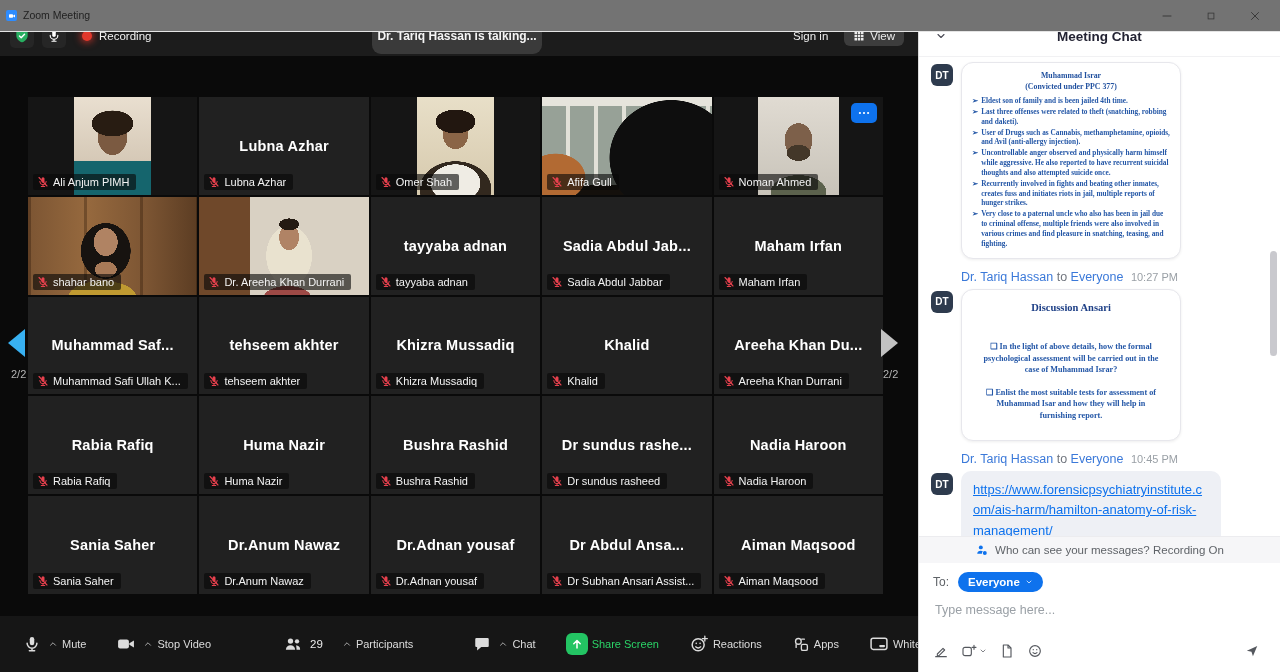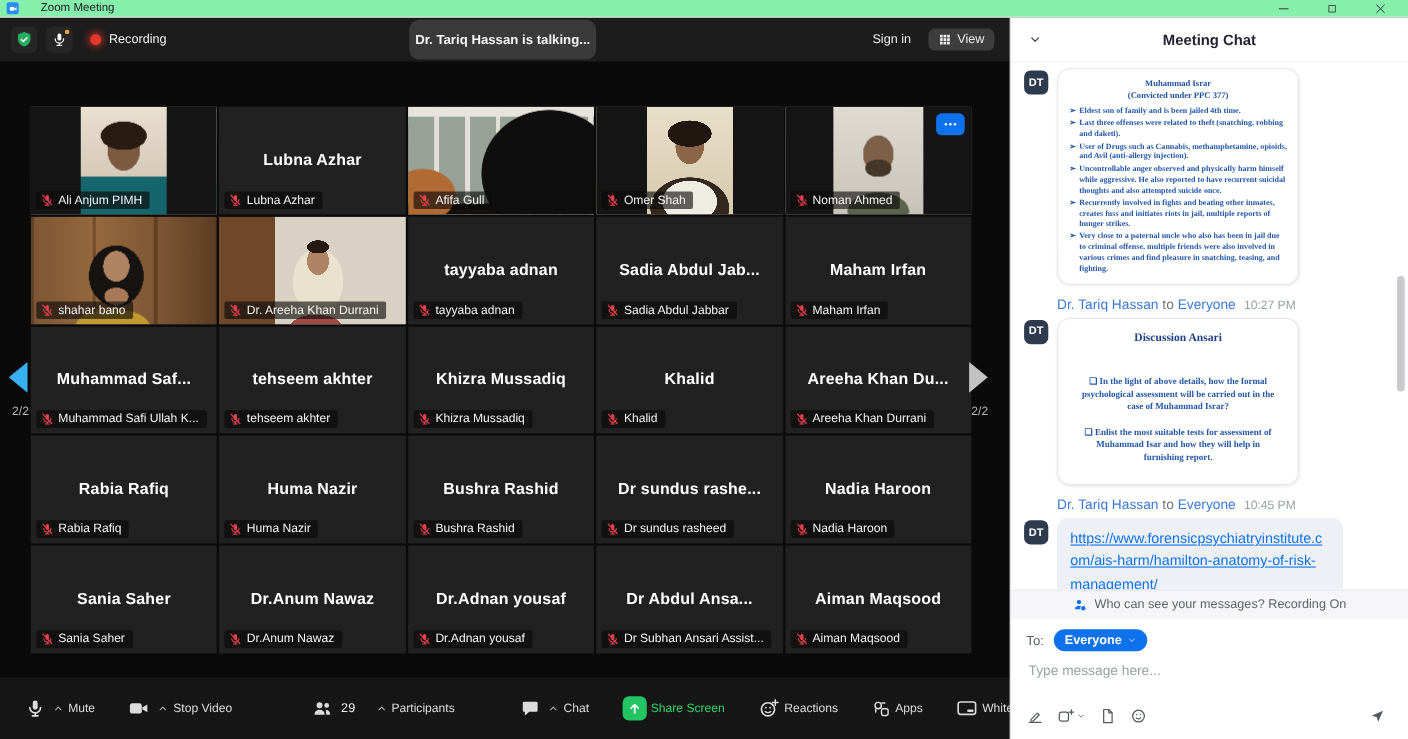--- a/index.html
+++ b/index.html
@@ -4,22 +4,22 @@
 <style>
   html,body{margin:0;padding:0;background:#000;}
   .screen{position:relative;width:1280px;height:672px;overflow:hidden;background:#0a0a0a;
           font-family:"Liberation Sans",sans-serif;-webkit-font-smoothing:antialiased;}
   svg{display:block}
   .i8{width:8px;height:8px}.i10{width:10px;height:10px}.i12{width:12px;height:12px}
   .i14{width:14px;height:14px}.i16{width:16px;height:16px}.i18{width:18px;height:18px}
   .i20{width:20px;height:20px}
 
   
-  .titlebar{position:absolute;left:0;top:0;width:100%;height:16px;background:#86efac;
-            border-bottom:1px solid #e4e4e4;display:flex;align-items:center;gap:20px;
+  .titlebar{position:absolute;left:0;top:0;width:100%;height:32px;background:#737373;
+            border-bottom:1px solid #e4e4e4;display:flex;align-items:center;gap:6px;
             padding:0 6px;box-sizing:border-box;z-index:9}
   .app-icon{width:11px;height:11px;border-radius:2px;background:#2D8CFF;display:flex;
             align-items:center;justify-content:center;flex:none}
   .title-text{font-size:10.5px;color:#222;line-height:1}
   .win-controls{margin-left:auto;display:flex;align-items:center;gap:30px;padding-right:12px;color:#333}
   .wc{display:flex;align-items:center;justify-content:center;width:14px;height:14px}
 
   
   .meeting{position:absolute;left:0;top:16px;width:918px;height:656px;background:#0a0a0a}
   .mtoolbar{position:absolute;left:0;top:0;width:100%;height:40px;background:#1c1c1c;
@@ -348,35 +348,35 @@
       <div class="tile">
         <div class="cname">Lubna Azhar</div>
         <div class="ntag">
             <svg class="micoff">
               <use href="#icoMicOff"></use>
             </svg>
             <span>Lubna Azhar</span>
           </div>
       </div>
       <div class="tile">
+        <div class="vid v-man-white"></div>
+        <div class="ntag">
+            <svg class="micoff">
+              <use href="#icoMicOff"></use>
+            </svg>
+            <span>Omer Shah</span>
+          </div>
+      </div>
+      <div class="tile">
         <div class="vid v-window"></div>
         <div class="ntag">
             <svg class="micoff">
               <use href="#icoMicOff"></use>
             </svg>
             <span>Afifa Gull</span>
-          </div>
-      </div>
-      <div class="tile">
-        <div class="vid v-man-white"></div>
-        <div class="ntag">
-            <svg class="micoff">
-              <use href="#icoMicOff"></use>
-            </svg>
-            <span>Omer Shah</span>
           </div>
       </div>
       <div class="tile">
         <div class="vid v-man-ceiling"></div>
         <button class="more-btn">
             <svg class="i14">
               <use href="#icoDots"></use>
             </svg>
           </button>
         <div class="ntag">

